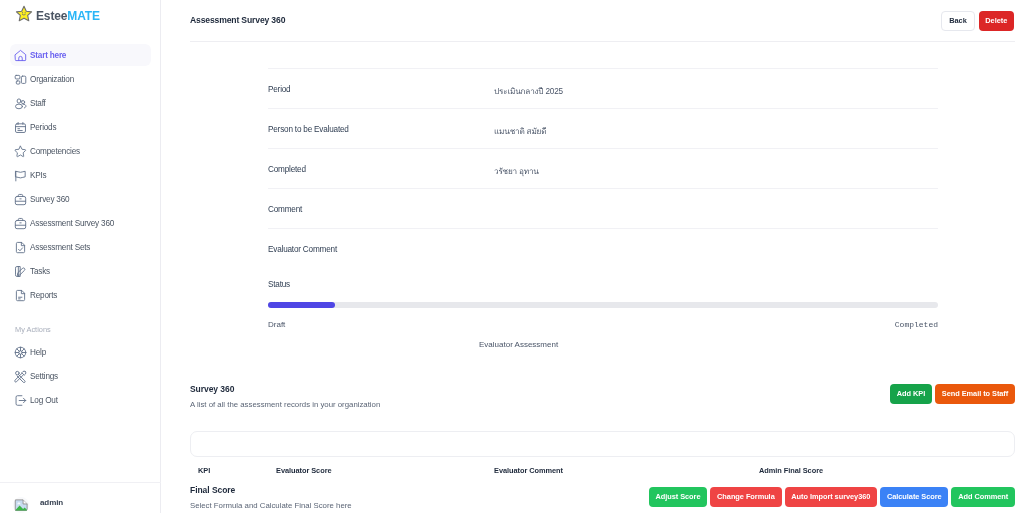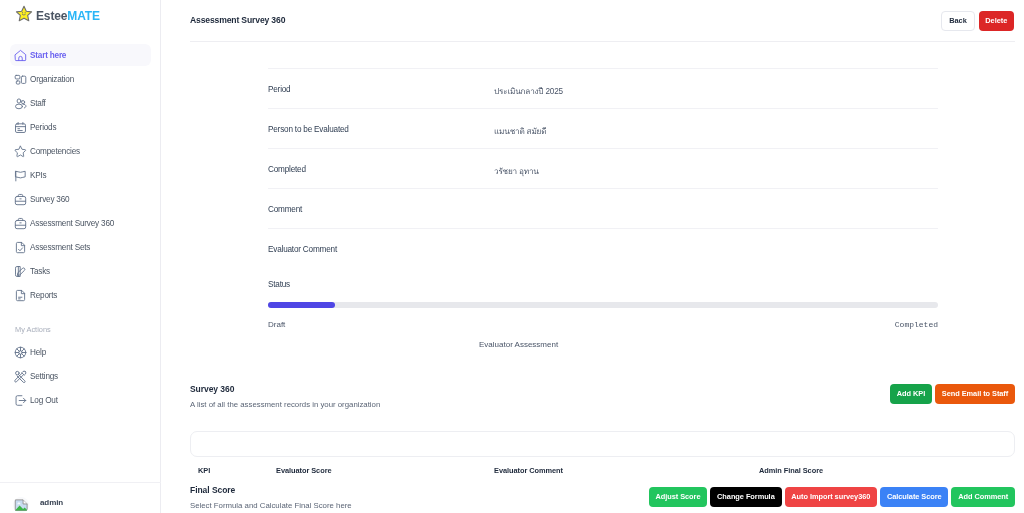--- a/index.html
+++ b/index.html
@@ -357,21 +357,21 @@
           <div class="th" style="left: 568px;">Admin Final Score</div>
         </div>
 
       <div class="section-head" style="margin-top:28px">
         <div>
           <div class="sec-title">Final Score</div>
           <div class="sec-sub">Select Formula and Calculate Final Score here</div>
         </div>
         <div class="sec-actions" style="margin-top:2px" id="final-actions">
             <button class="btn" style="background: rgb(34, 197, 94);">Adjust Score</button>
-            <button class="btn" style="background: #000000;">Change Formula</button>
+            <button class="btn" style="background: #ef4444;">Change Formula</button>
             <button class="btn" style="background: rgb(239, 68, 68);">Auto Import survey360</button>
             <button class="btn" style="background: rgb(59, 130, 246);">Calculate Score</button>
             <button class="btn" style="background: rgb(34, 197, 94);">Add Comment</button>
           </div>
       </div>
     </div>
   </main>
 </div>
 
 </body></html>

